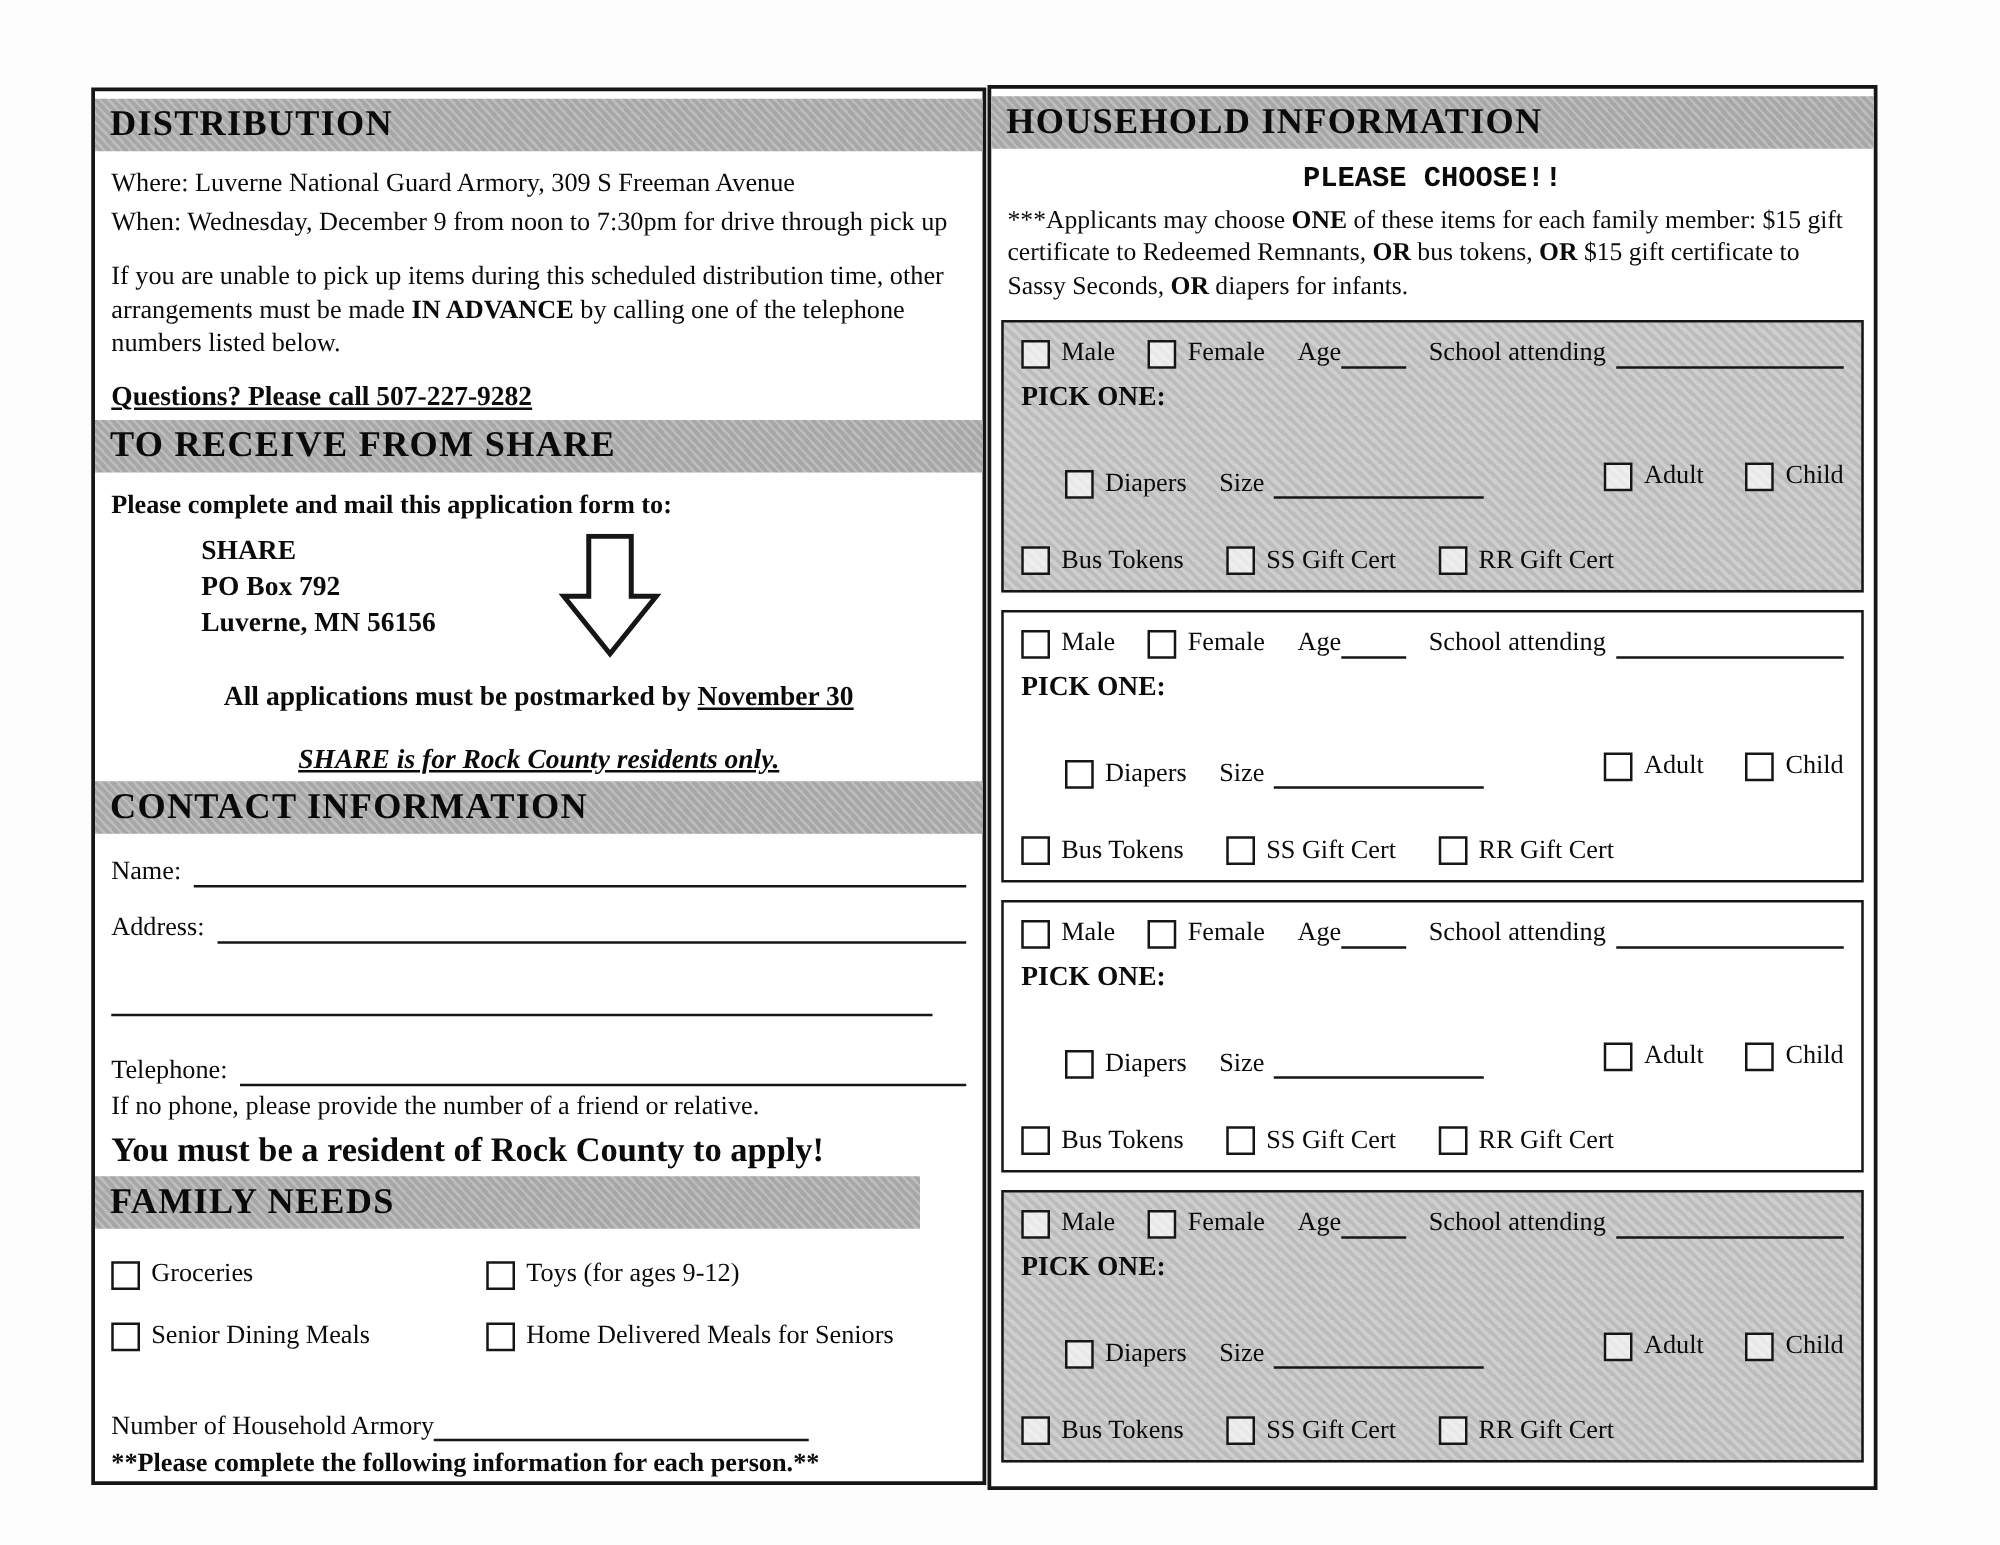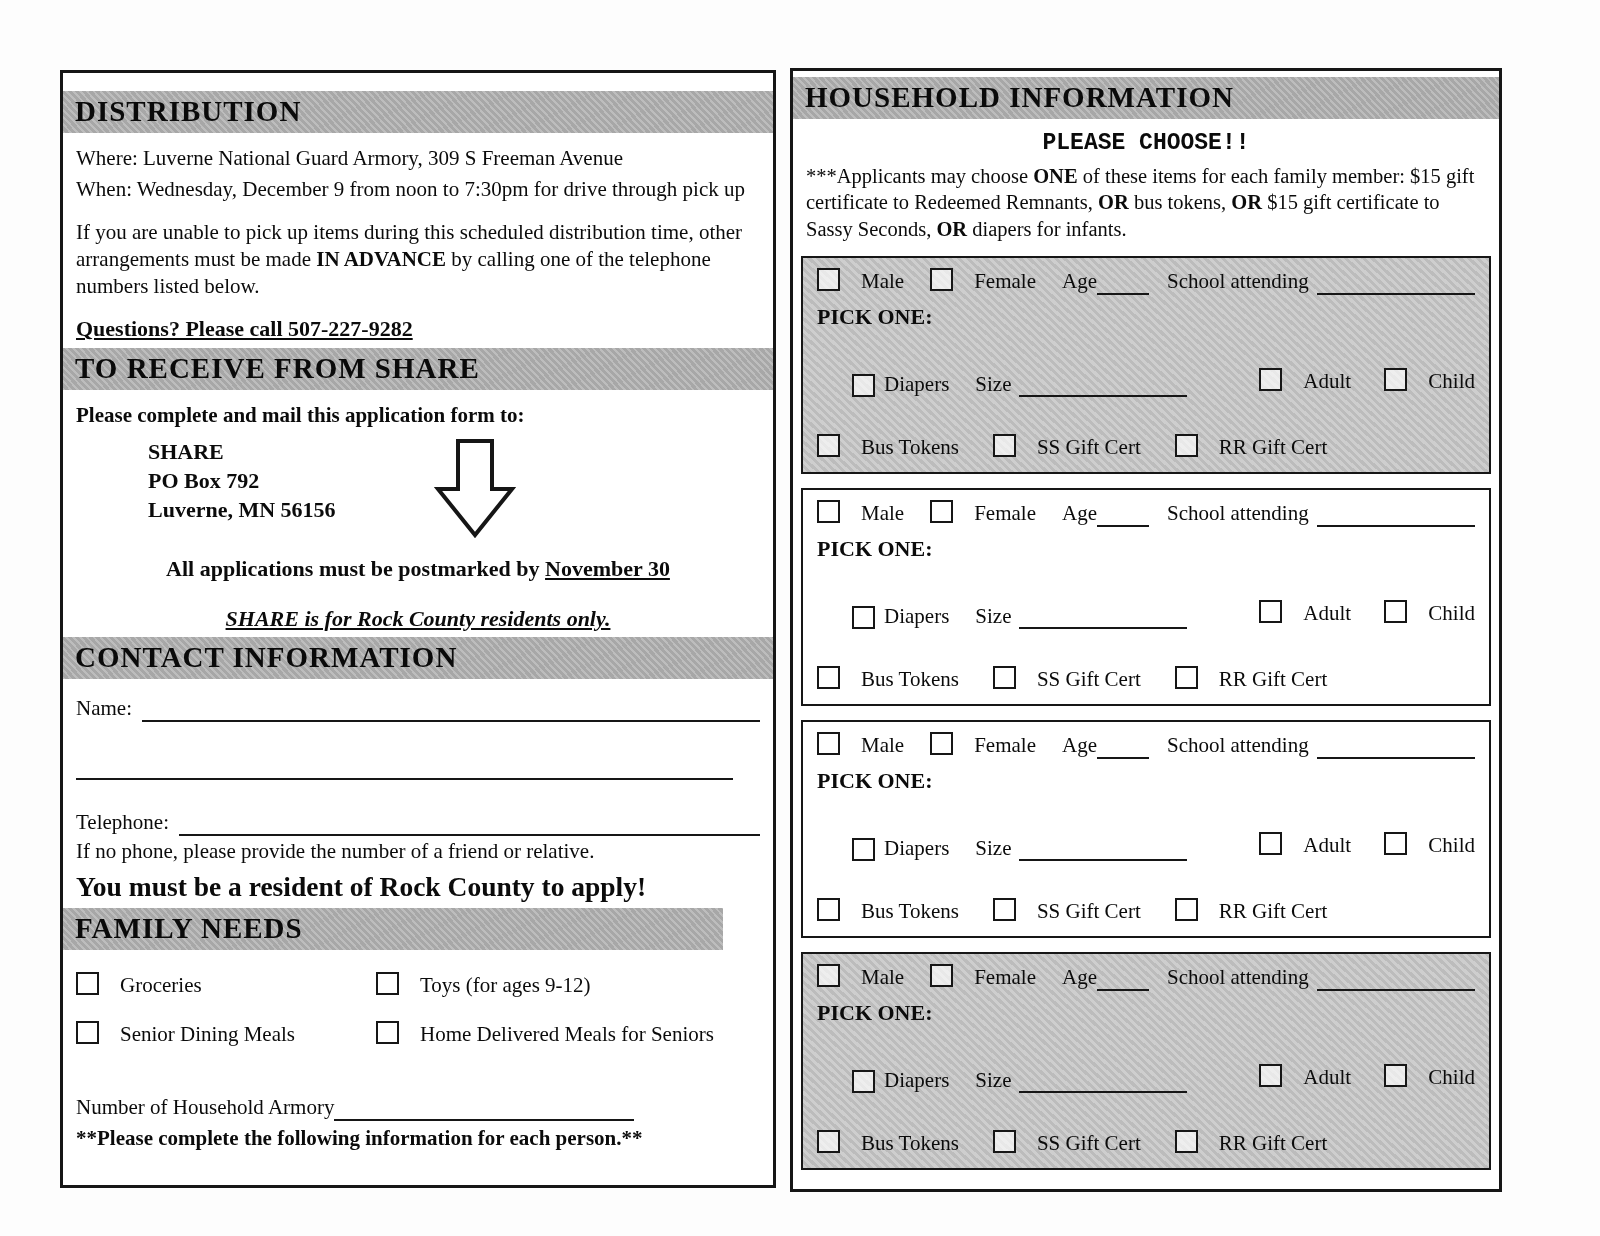--- a/index.html
+++ b/index.html
@@ -10,21 +10,21 @@
     color: #0b0b0b;
     font-family: "Liberation Serif", "DejaVu Serif", serif;
     font-size: 21px;
     line-height: 1.28;
   }
   .panel {
     position: absolute;
     background: #ffffff;
     border: 3px solid #161616;
   }
-  #left-panel  { left:60px;  top:70px; width:716px; height:1118px; padding-top:18px; }
+  #left-panel  { left:73px;  top:70px; width:716px; height:1118px; padding-top:6px; }
   #right-panel { left:790px; top:68px; width:712px; height:1124px; padding-top:6px; }
 
   .bar {
     background-color:#b4b4b4;
     background-image: repeating-linear-gradient(47deg, rgba(255,255,255,.12) 0 2px, rgba(0,0,0,.07) 2px 5px);
     font-weight: 700;
     font-size: 29px;
     letter-spacing: 1px;
     padding: 2px 12px 3px 12px;
     color:#0a0a0a;
@@ -62,21 +62,21 @@
   .row-telephone { margin-top: 22px; }
   .no-phone { margin-top: 2px; }
   .resident-notice { margin-top: 4px; font-weight:700; font-size: 27.5px; }
 
   .needs-grid {
     margin-top: 14px;
     display:grid;
     grid-template-columns: 300px 1fr;
     row-gap: 22px;
   }
-  .cb-item { display:inline-flex; align-items:flex-start; white-space: nowrap; gap: 12px; }
+  .cb-item { display:inline-flex; align-items:flex-end; white-space: nowrap; }
   .cb {
     display:inline-block;
     width: 23px; height: 23px;
     border: 2.5px solid #161616;
     background: rgba(255,255,255,.65);
     margin-right: 9px;
     flex: 0 0 auto;
   }
   .row-household { margin-top: 46px; display:flex; align-items:flex-end; }
   .row-household .blank { width: 300px; }
@@ -148,20 +148,24 @@
     <p class="postmark"><span>All applications must be postmarked by </span><span class="underline">November 30</span></p>
     <p class="residents">SHARE is for Rock County residents only.</p>
   </div>
 
   <div class="bar">CONTACT INFORMATION</div>
   <div class="sect">
     <div class="field-row row-name">
       <span class="lbl">Name:</span>
       <span class="blank grow"></span>
     </div>
+    <div class="field-row row-address">
+      <span class="lbl">Address:</span>
+      <span class="blank grow"></span>
+    </div>
     <div class="blank line-extra"></div>
     <div class="field-row row-telephone">
       <span class="lbl">Telephone:</span>
       <span class="blank grow"></span>
     </div>
     <p class="no-phone">If no phone, please provide the number of a friend or relative.</p>
     <p class="resident-notice">You must be a resident of Rock County to apply!</p>
   </div>
 
   <div class="bar partial">FAMILY NEEDS</div>

